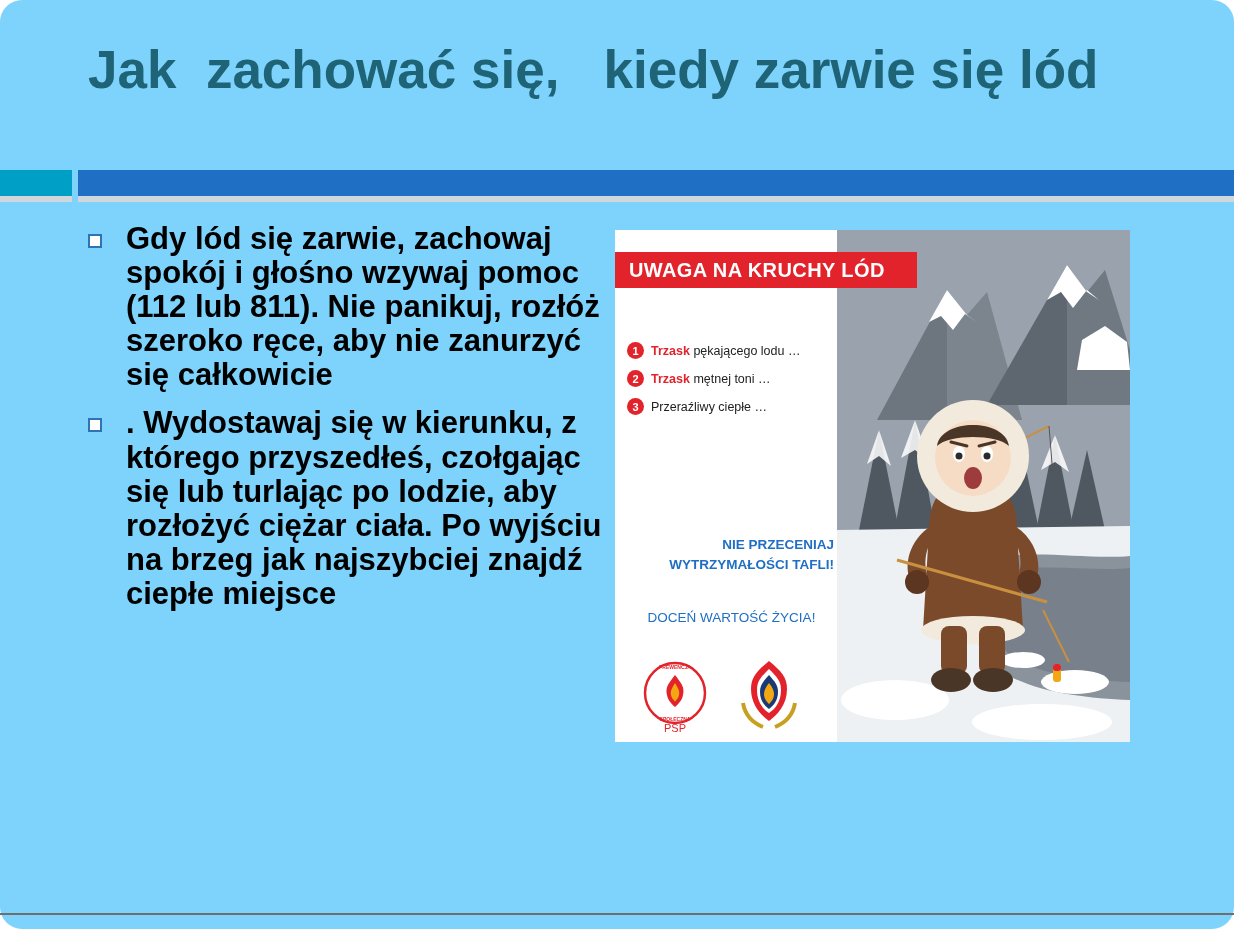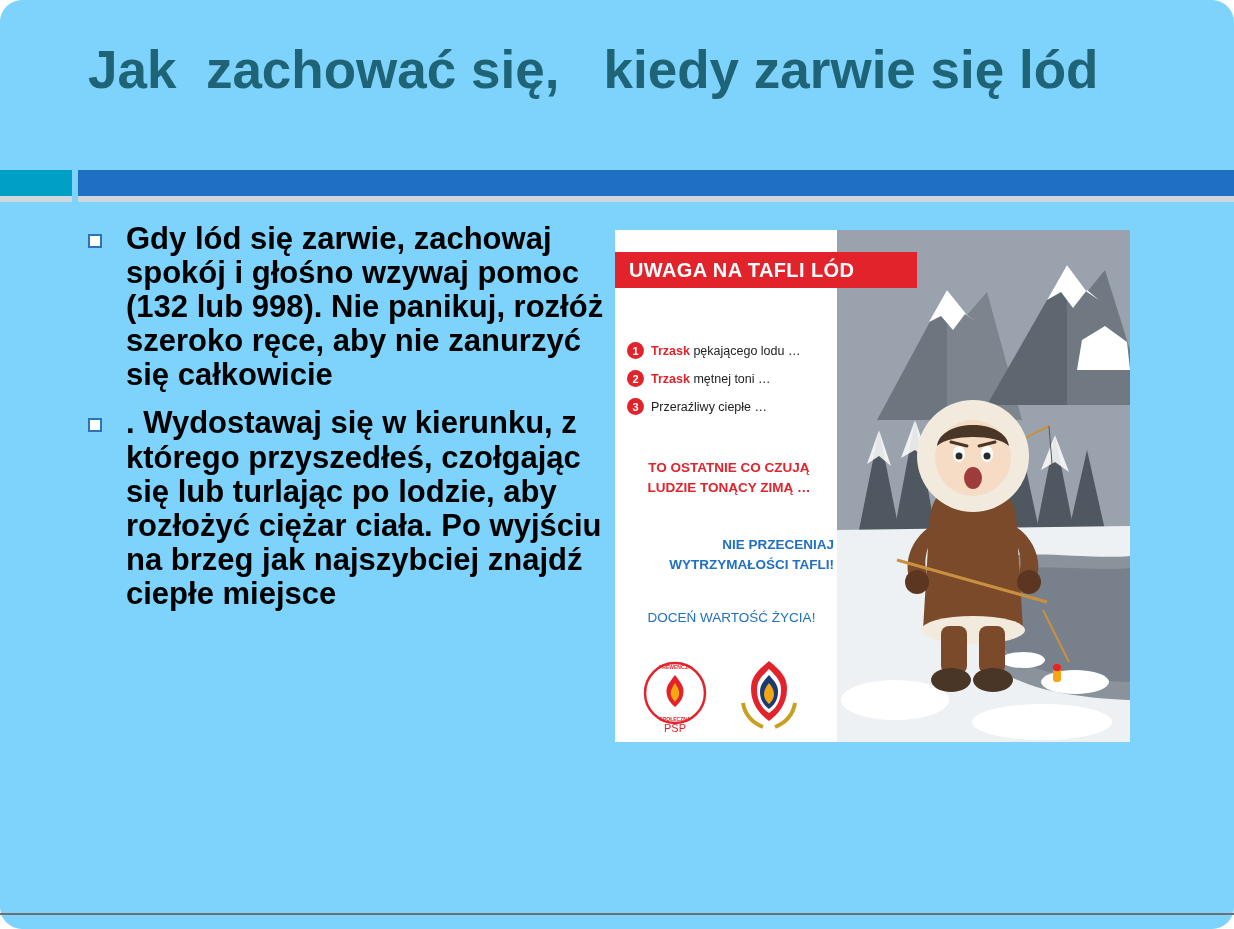--- a/index.html
+++ b/index.html
@@ -269,21 +269,21 @@
     <div class="bar-left"></div>
     <div class="bar-right"></div>
     <div class="bar-shadow-left"></div>
     <div class="bar-shadow-right"></div>
   </div>
 
   <div class="content">
 
     <div class="bullet">
       <div class="bullet-marker"></div>
-      <div class="bullet-text">Gdy lód się zarwie, zachowaj spokój i głośno wzywaj pomoc (132 lub 998). Nie panikuj, rozłóż szeroko ręce, aby nie zanurzyć się całkowicie</div>
+      <div class="bullet-text">Gdy lód się zarwie, zachowaj spokój i głośno wzywaj pomoc (112 lub 811). Nie panikuj, rozłóż szeroko ręce, aby nie zanurzyć się całkowicie</div>
     </div>
 
     <div class="bullet">
       <div class="bullet-marker"></div>
       <div class="bullet-text">. Wydostawaj się w kierunku, z którego przyszedłeś, czołgając się lub turlając po lodzie, aby rozłożyć ciężar ciała. Po wyjściu na brzeg jak najszybciej znajdź ciepłe miejsce</div>
     </div>
 
   </div>
 
   <div class="poster">
@@ -379,39 +379,38 @@
           <ellipse cx="156" cy="450" rx="20" ry="12" fill="#4A3627"></ellipse>
 
           <line x1="60" y1="330" x2="210" y2="372" stroke="#C9913F" stroke-width="3"></line>
         </g>
       </svg>
     </div>
 
     <div class="poster-left"></div>
 
     <div class="poster-banner">
-      <span>UWAGA NA TAFLI LÓD</span>
+      <span>UWAGA NA KRUCHY LÓD</span>
     </div>
 
     <div class="poster-list">
       <div class="pl-row">
         <div class="pl-num">1</div>
         <div class="pl-txt"><b>Trzask</b><span> pękającego lodu …</span></div>
       </div>
       <div class="pl-row">
         <div class="pl-num">2</div>
         <div class="pl-txt"><b>Trzask</b><span> mętnej toni …</span></div>
       </div>
       <div class="pl-row">
         <div class="pl-num">3</div>
         <div class="pl-txt">Przeraźliwy ciepłe …</div>
       </div>
     </div>
 
-    <div class="poster-red-block">TO OSTATNIE CO CZUJĄ LUDZIE TONĄCY ZIMĄ …</div>
     <div class="poster-blue-block">NIE PRZECENIAJ WYTRZYMAŁOŚCI TAFLI!</div>
     <div class="poster-blue-block2">DOCEŃ WARTOŚĆ ŻYCIA!</div>
 
     <div class="logo-psp">
       <svg width="80" height="80" viewBox="0 0 80 80">
         <circle cx="40" cy="38" r="30" fill="none" stroke="#E2232B" stroke-width="2.5"></circle>
         <path d="M40 20 C46 28 50 32 48 40 C47 46 42 50 40 52 C38 50 33 46 32 40 C30 32 34 28 40 20 Z" fill="#E2232B"></path>
         <path d="M40 28 C43 33 45 36 44 40 C43.5 43 41 45.5 40 46.5 C39 45.5 36.5 43 36 40 C35 36 37 33 40 28 Z" fill="#F3A712"></path>
         <text x="40" y="14" font-size="5" fill="#E2232B" text-anchor="middle" font-family="Liberation Sans, sans-serif" font-weight="bold">PREWENCJA</text>
         <text x="40" y="66" font-size="5" fill="#E2232B" text-anchor="middle" font-family="Liberation Sans, sans-serif" font-weight="bold">SPOŁECZNA</text>

